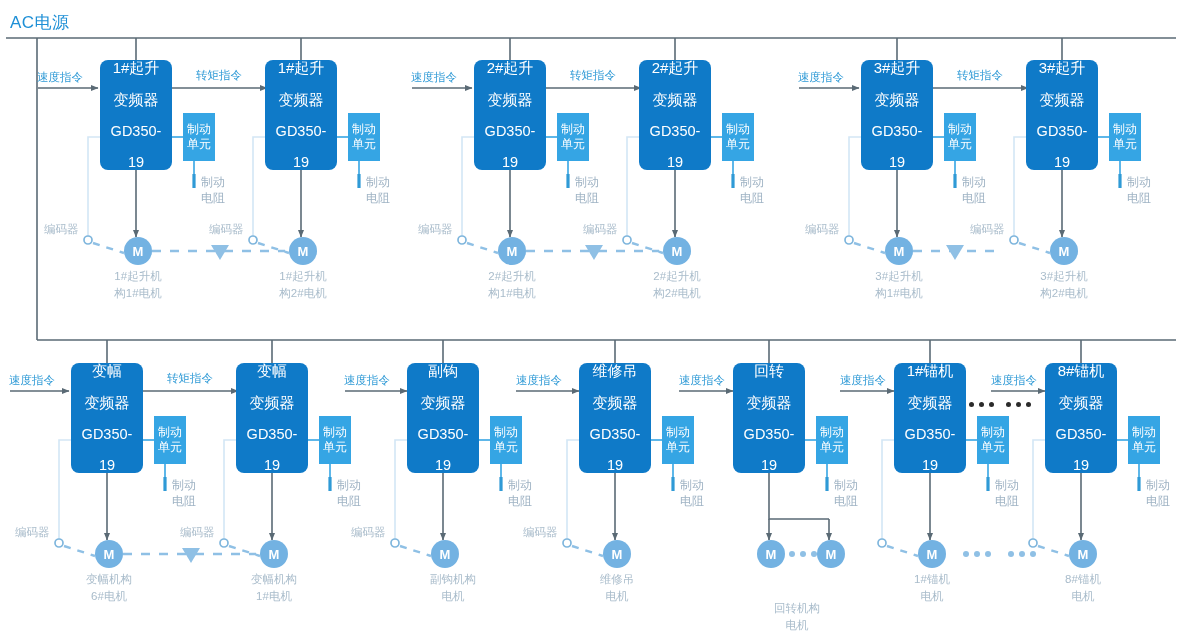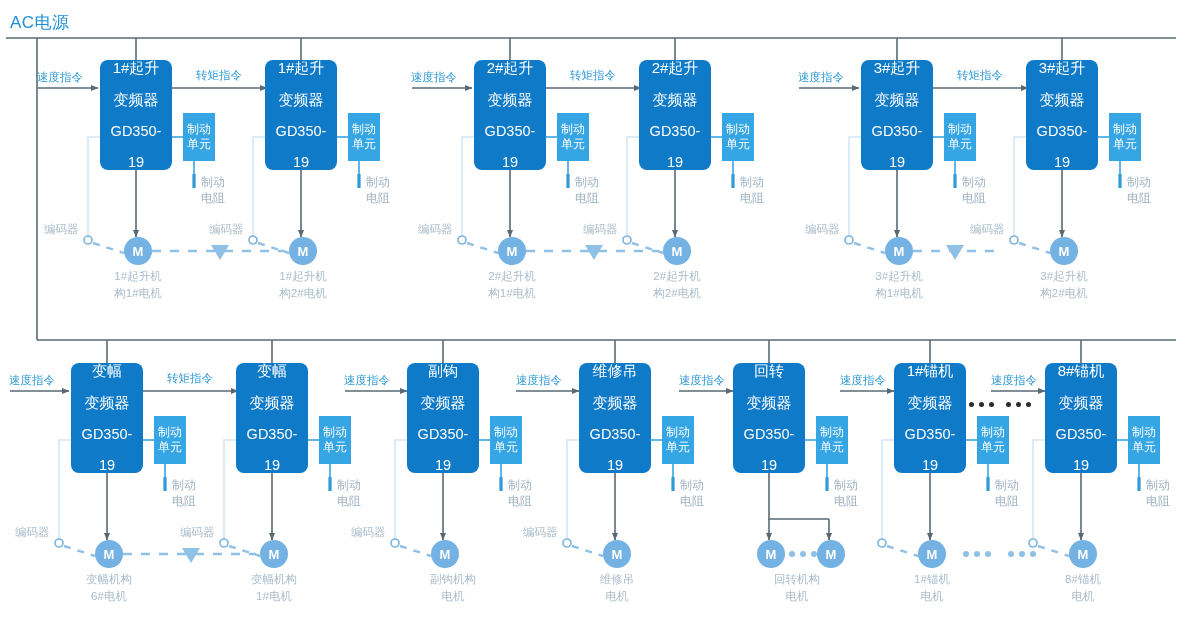--- a/index.html
+++ b/index.html
@@ -518,21 +518,21 @@
     <span>M</span>
   </div>
   <div class="motor" style="left:817px;top:540px;">
     <span>M</span>
   </div>
   <div class="dots light" style="left:789px;top:551px;">
     <i></i>
       <i></i>
       <i></i>
   </div>
-  <div class="mcap" style="left:797px;top:571px;">
+  <div class="mcap" style="left:797px;top:600px;">
     <span>回转机构</span>
     <span>电机</span>
   </div>
 
   <div class="inv" style="left:894px;top:363px;">
     <span>1#锚机</span>
     <span>变频器</span>
     <span class="mdl">GD350-</span>
     <span class="mdl">19</span>
   </div>

